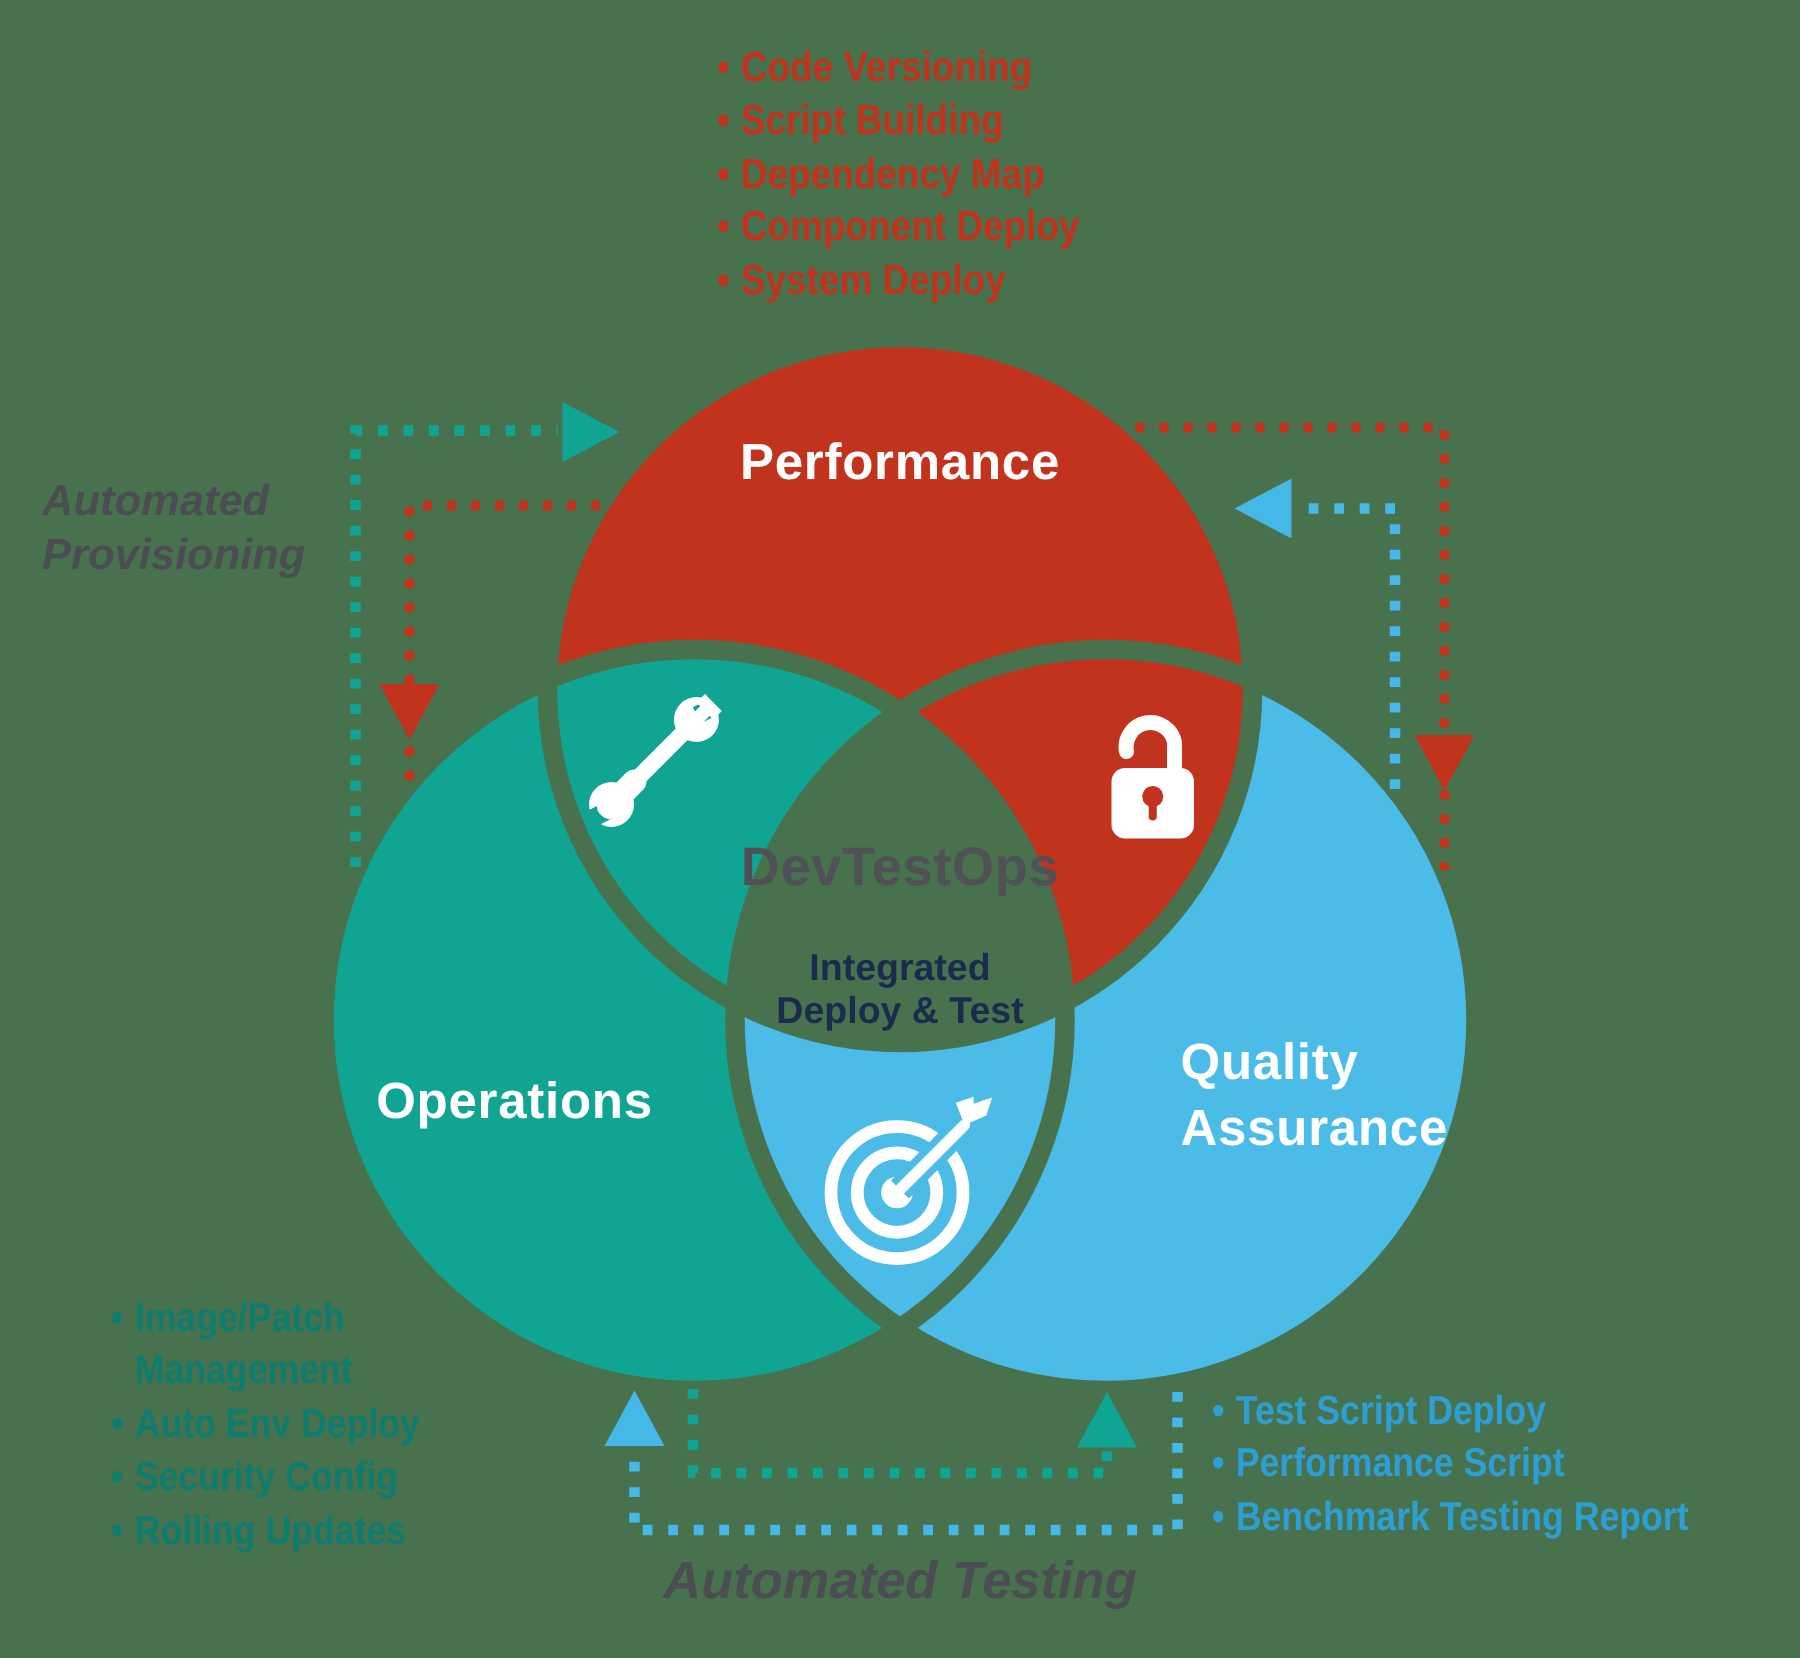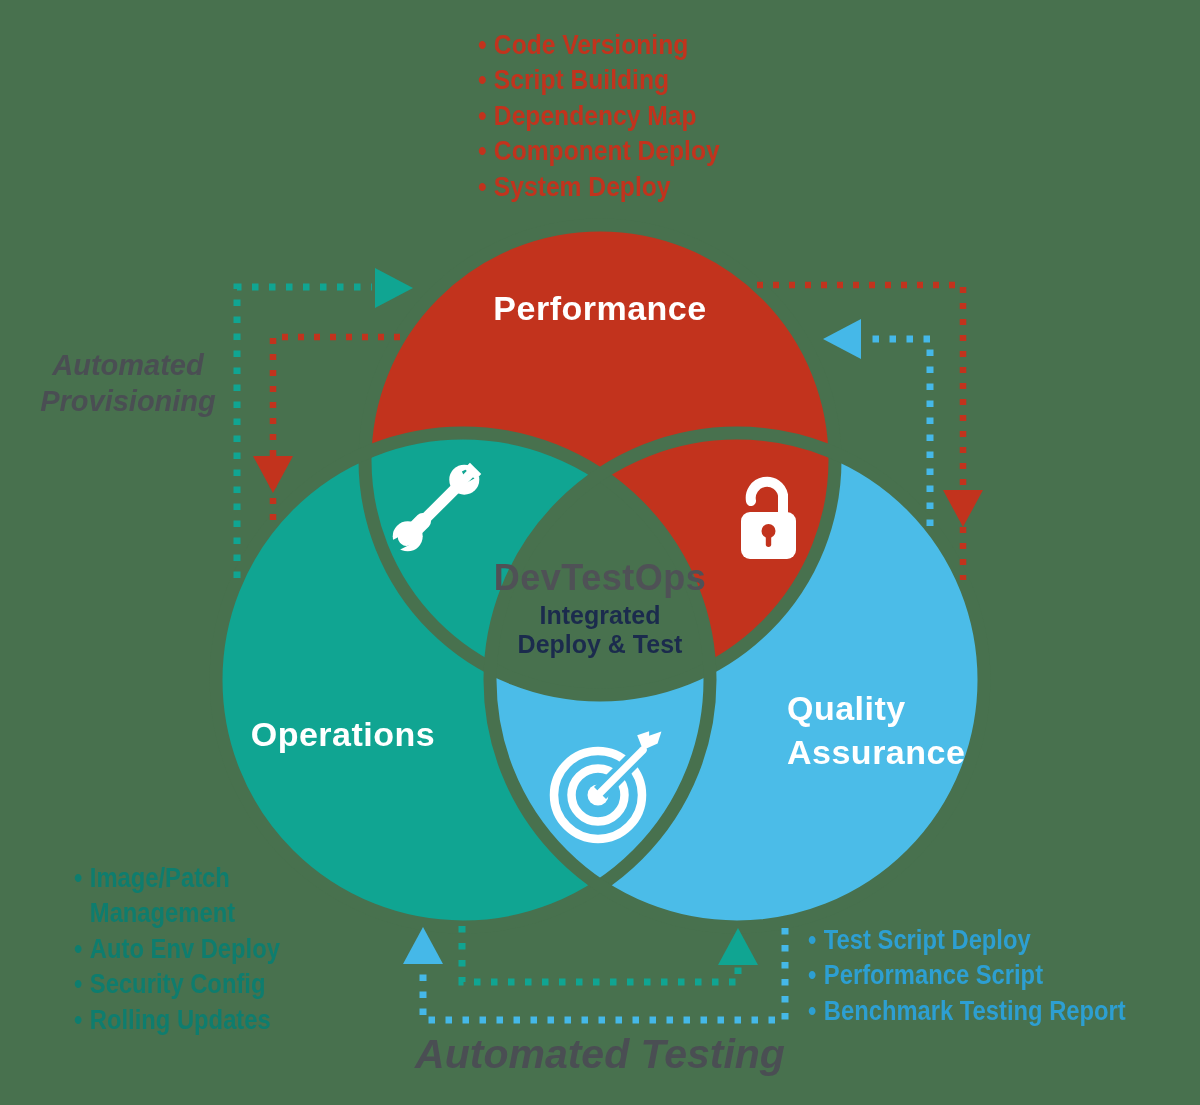--- a/index.html
+++ b/index.html
@@ -173,21 +173,21 @@
         <span class="blt">•</span>
         <span class="txt">Benchmark Testing Report</span>
       </li>
   </ul>
 
   <div class="abs circle-title" style="left:440px;top:289px;width:320px;">Performance</div>
   <div class="abs circle-title" style="left:193px;top:715px;width:300px;">Operations</div>
   <div class="abs circle-title" style="left:787px;top:686px;width:195px;text-align:left;line-height:44px;">Quality Assurance</div>
 
   <div class="abs center-title" style="left:440px;top:557px;width:320px;">DevTestOps</div>
-  <div class="abs center-sub" style="left:440px;top:601px;width:320px;">
+  <div class="abs center-sub" style="left:440px;top:631px;width:320px;">
     <div>Integrated</div>
     <div>Deploy &amp; Test</div>
   </div>
 
-  <div class="abs conn-label" style="left:28px;top:347px;width:200px;text-align:center;">Automated Provisioning</div>
-  <div class="abs conn-label" style="left:400px;top:1036px;width:400px;text-align:center;font-size:41px;">Automated Testing</div>
+  <div class="abs conn-label" style="left:28px;top:316px;width:200px;text-align:left;">Automated Provisioning</div>
+  <div class="abs conn-label" style="left:400px;top:1036px;width:400px;text-align:center;font-size:35px;">Automated Testing</div>
 
 </div>
 
 </body></html>

